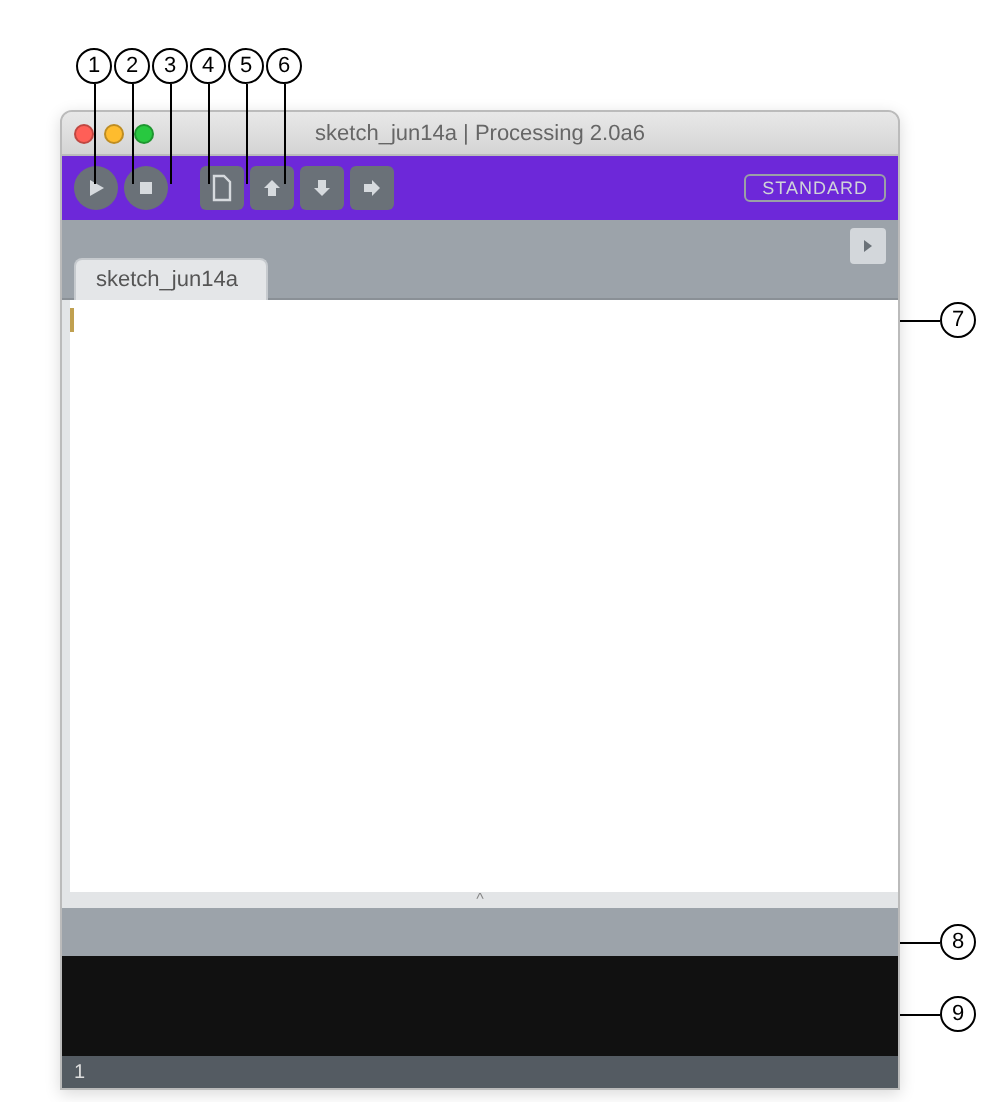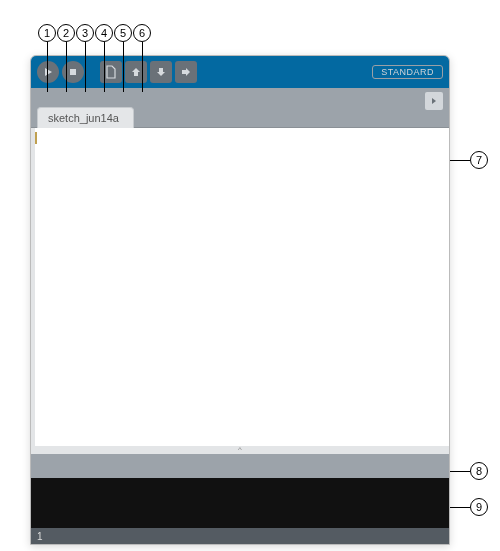--- a/index.html
+++ b/index.html
@@ -40,21 +40,21 @@
   .tl { width:10px; height:10px; border-radius:50%; border:0.5px solid rgba(0,0,0,0.25); }
   .tl.red { background:#ff5f57; }
   .tl.yellow { background:#febc2e; }
   .tl.green { background:#28c840; }
   .titlebar-title {
     position:absolute; left:0; right:0; text-align:center;
     color:#666; font-size:11px; pointer-events:none;
   }
   .toolbar {
     height: 32px;
-    background: #0369a1;
+    background: #6d28d9;
     display:flex; align-items:center;
     padding: 0 6px;
     gap: 3px;
   }
   .tbtn {
     width: 22px; height: 22px;
     background: #6a7178;
     border-radius: 11px;
     display:flex; align-items:center; justify-content:center;
     cursor:pointer;
@@ -180,20 +180,28 @@
 <div class="callout" style="left:470px; top:151px;">7</div>
 
 <div class="leader h" style="left:450px; top:471px; width:20px;"></div>
 <div class="callout" style="left:470px; top:462px;">8</div>
 
 <div class="leader h" style="left:450px; top:507px; width:20px;"></div>
 <div class="callout" style="left:470px; top:498px;">9</div>
 
 <div class="window">
 
+  <div class="titlebar">
+    <div class="traffic">
+      <div class="tl red"></div>
+      <div class="tl yellow"></div>
+      <div class="tl green"></div>
+    </div>
+    <div class="titlebar-title">sketch_jun14a | Processing 2.0a6</div>
+  </div>
 
   <div class="toolbar">
     <div class="tbtn">
       <svg width="10" height="10" viewBox="0 0 10 10">
           <polygon points="2,1 9,5 2,9" fill="#d6dade"></polygon>
         </svg>
     </div>
     <div class="tbtn">
       <svg width="10" height="10" viewBox="0 0 10 10">
           <rect x="2" y="2" width="6" height="6" fill="#d6dade"></rect>

